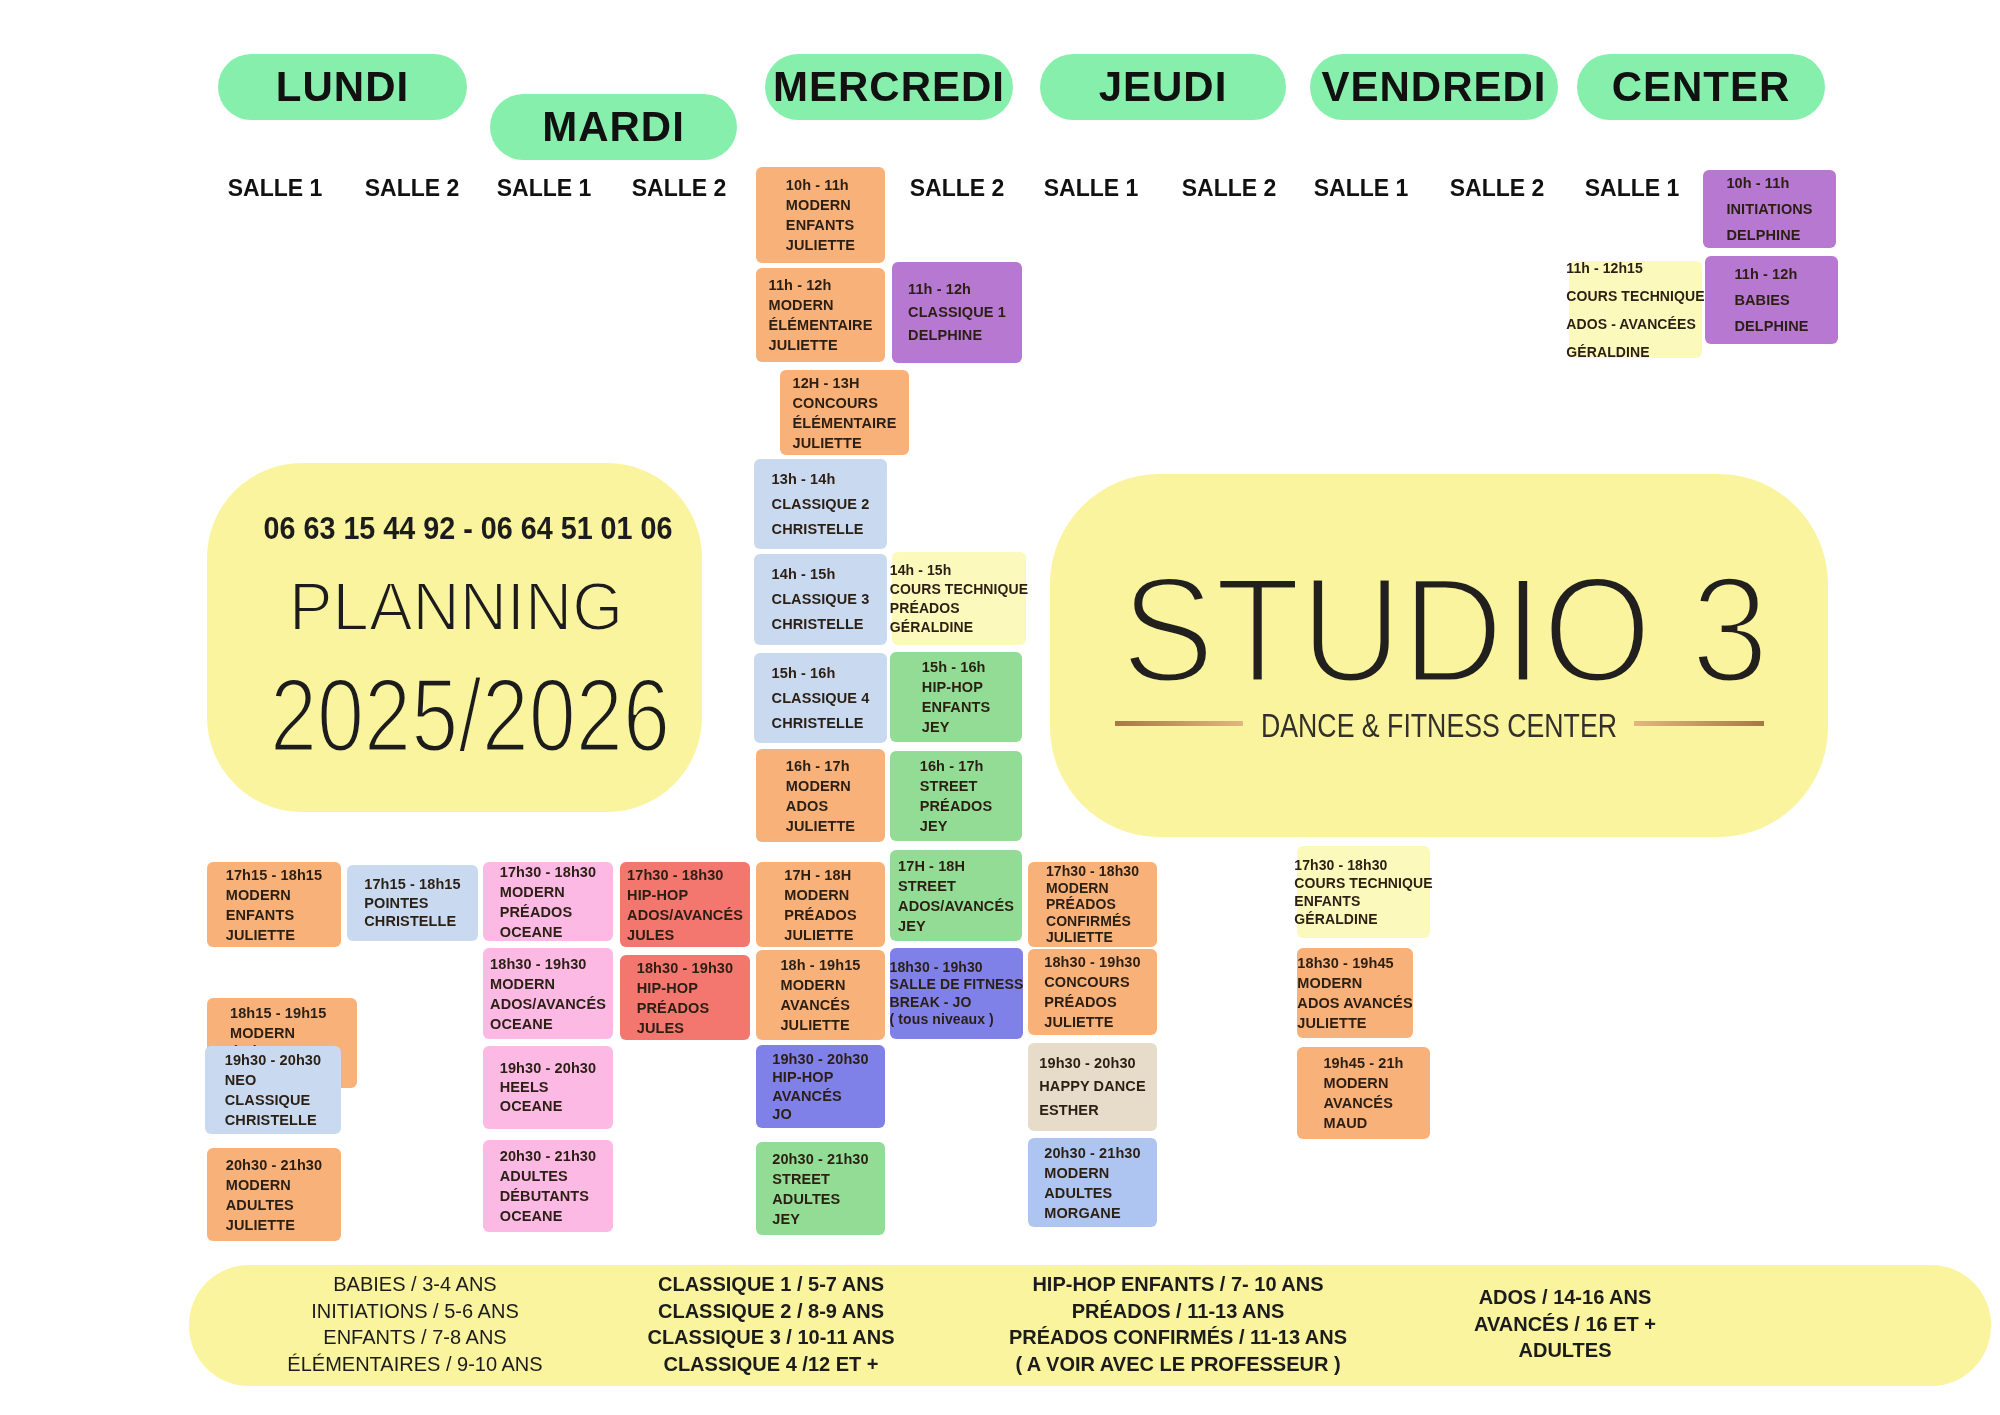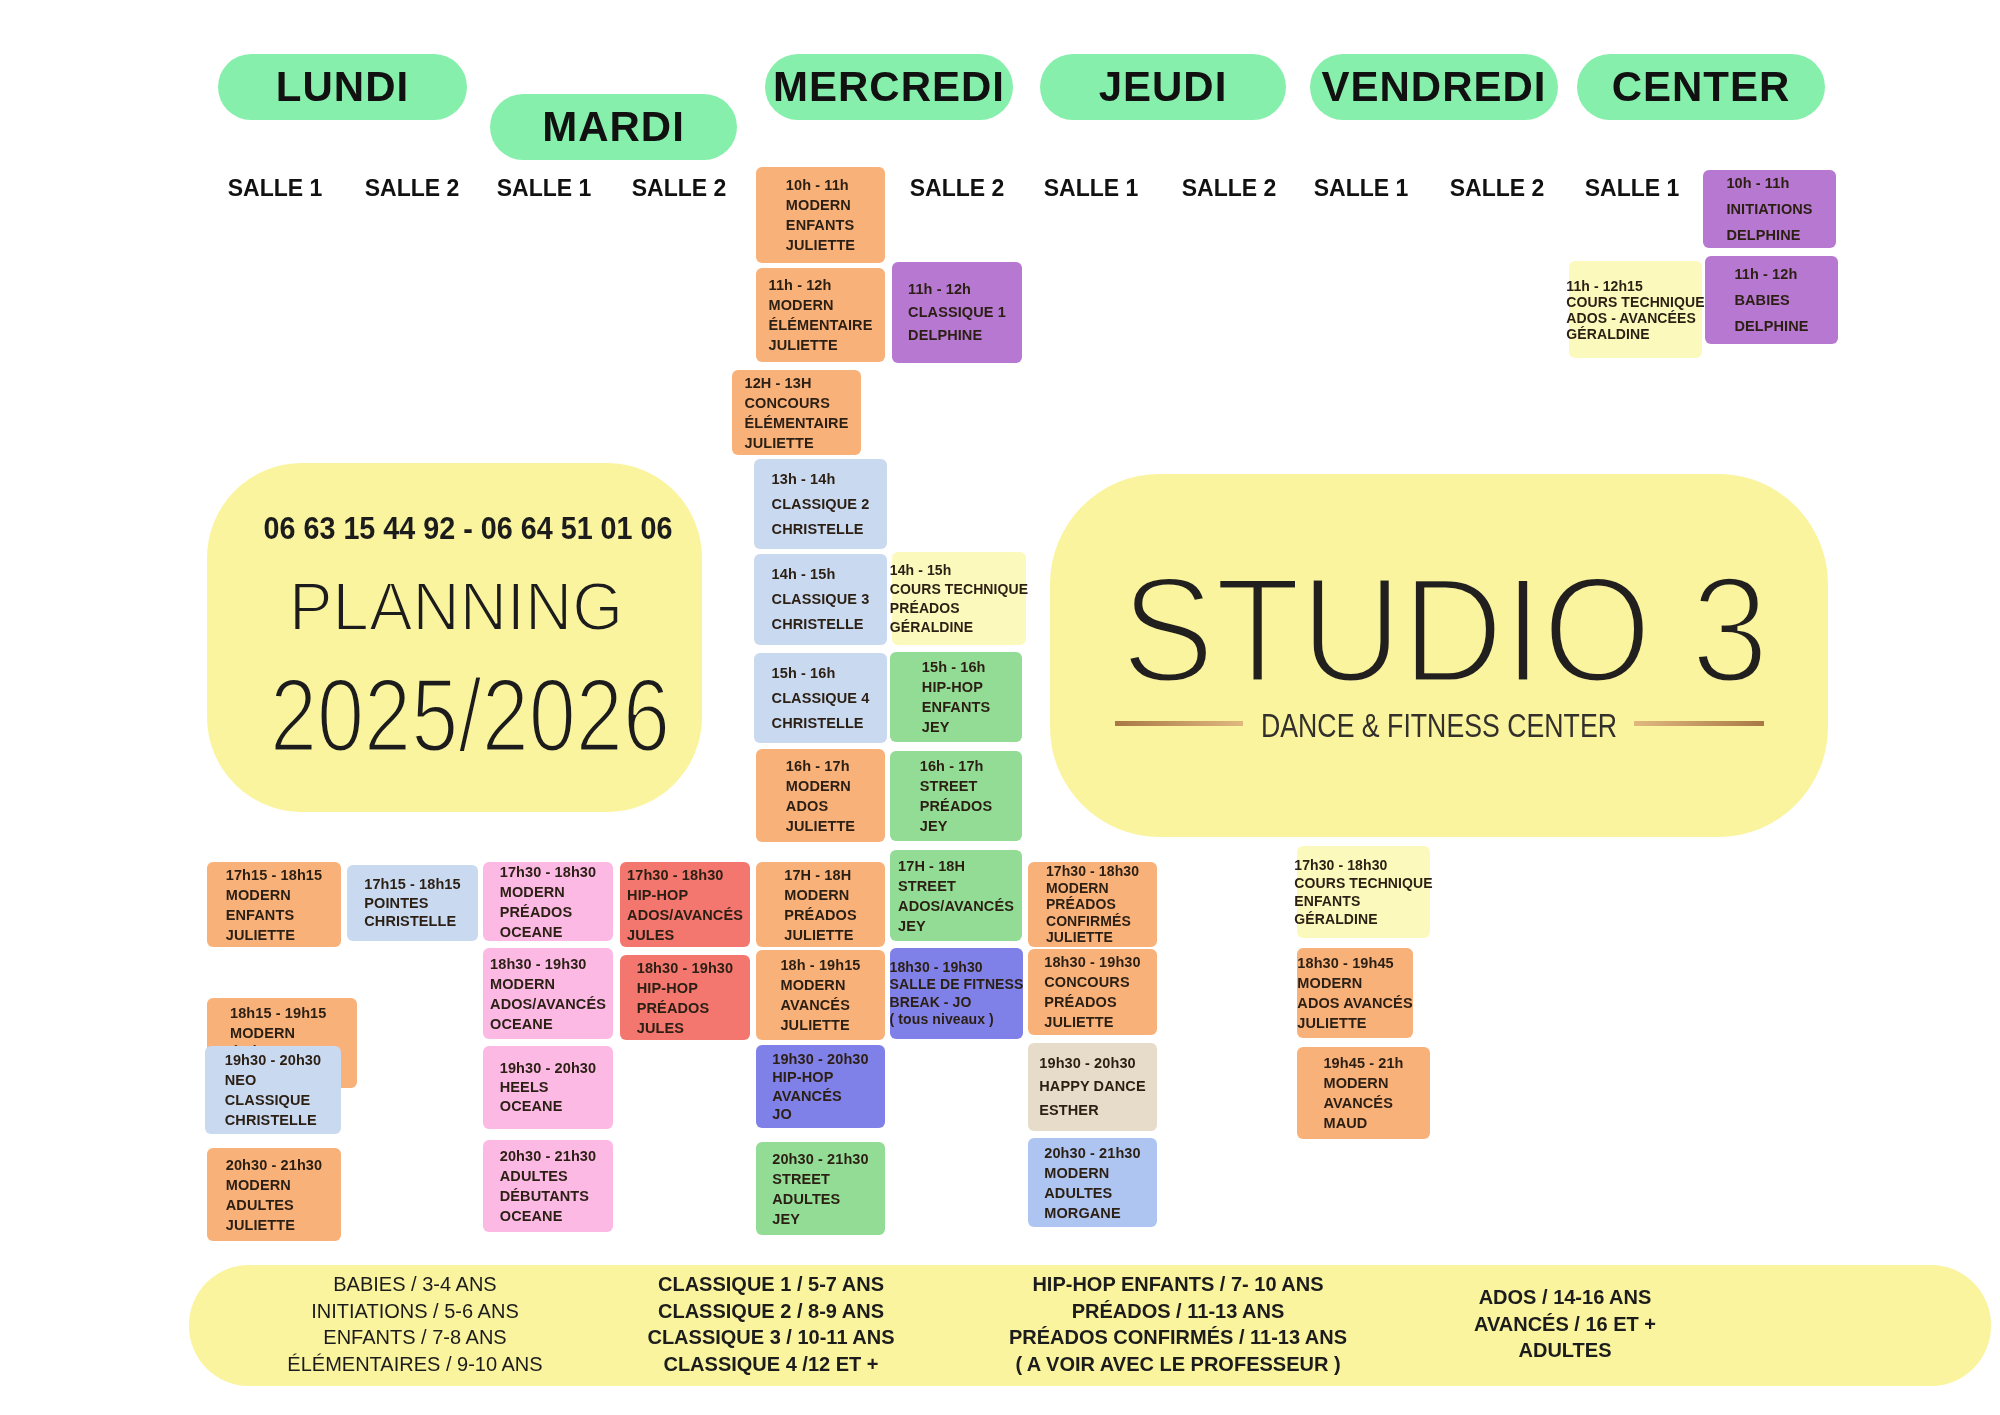--- a/index.html
+++ b/index.html
@@ -90,21 +90,21 @@
         <stop offset="0" stop-color="#e0b87f"></stop>
         <stop offset="1" stop-color="#a87844"></stop>
       </linearGradient>
   </defs>
 </svg>
 
 <div class="card orange" style="left:756px;top:167px;width:129px;height:96px;">10h - 11h<br>MODERN<br>ENFANTS<br>JULIETTE</div>
 
 <div class="card orange" style="left:756px;top:268px;width:129px;height:94px;">11h - 12h<br>MODERN<br>ÉLÉMENTAIRE<br>JULIETTE</div>
 
-<div class="card orange" style="left:732px;top:370px;width:129px;height:85px;">12H - 13H<br>CONCOURS<br>ÉLÉMENTAIRE<br>JULIETTE</div>
+<div class="card orange" style="left:780px;top:370px;width:129px;height:85px;">12H - 13H<br>CONCOURS<br>ÉLÉMENTAIRE<br>JULIETTE</div>
 
 <div class="card blue l3" style="left:754px;top:459px;width:133px;height:90px;">13h - 14h<br>CLASSIQUE 2<br>CHRISTELLE</div>
 
 <div class="card blue l3" style="left:754px;top:554px;width:133px;height:91px;">14h - 15h<br>CLASSIQUE 3<br>CHRISTELLE</div>
 
 <div class="card blue l3" style="left:754px;top:653px;width:133px;height:90px;">15h - 16h<br>CLASSIQUE 4<br>CHRISTELLE</div>
 
 <div class="card orange" style="left:756px;top:749px;width:129px;height:93px;">16h - 17h<br>MODERN<br>ADOS<br>JULIETTE</div>
 
 <div class="card orange" style="left:756px;top:862px;width:129px;height:85px;">17H - 18H<br>MODERN<br>PRÉADOS<br>JULIETTE</div>
@@ -156,21 +156,21 @@
 <div class="card beige l3" style="left:1028px;top:1043px;width:129px;height:88px;line-height:23.5px;">19h30 - 20h30<br>HAPPY DANCE<br>ESTHER</div>
 
 <div class="card peri" style="left:1028px;top:1138px;width:129px;height:89px;">20h30 - 21h30<br>MODERN<br>ADULTES<br>MORGANE</div>
 
 <div class="card ycard" style="left:1297px;top:846px;width:133px;height:92px;font-size:14px;line-height:18px;">17h30 - 18h30<br>COURS TECHNIQUE<br>ENFANTS<br>GÉRALDINE</div>
 
 <div class="card orange" style="left:1297px;top:948px;width:116px;height:90px;">18h30 - 19h45<br>MODERN<br>ADOS AVANCÉS<br>JULIETTE</div>
 
 <div class="card orange" style="left:1297px;top:1047px;width:133px;height:92px;">19h45 - 21h<br>MODERN<br>AVANCÉS<br>MAUD</div>
 
-<div class="card ycard" style="left:1569px;top:261px;width:133px;height:97px;font-size:14px;line-height:16px;">11h - 12h15<br>COURS TECHNIQUE<br>ADOS - AVANCÉES<br>GÉRALDINE</div>
+<div class="card ycard" style="left:1569px;top:261px;width:133px;height:97px;font-size:14px;line-height:28px;">11h - 12h15<br>COURS TECHNIQUE<br>ADOS - AVANCÉES<br>GÉRALDINE</div>
 
 <div class="card purple l3" style="left:1703px;top:170px;width:133px;height:78px;line-height:26px;">10h - 11h<br>INITIATIONS<br>DELPHINE</div>
 
 <div class="card purple l3" style="left:1705px;top:256px;width:133px;height:88px;line-height:26px;">11h - 12h<br>BABIES<br>DELPHINE</div>
 
 <div class="bigbox" style="left:189px;top:1265px;width:1802px;height:121px;border-radius:60px;"></div>
 
 <div style="position:absolute;left:240px;top:1271px;width:350px;text-align:center;font-weight:normal;font-size:20px;line-height:26.5px;color:#1c1c1c;">BABIES / 3-4 ANS<br>INITIATIONS / 5-6 ANS<br>ENFANTS / 7-8 ANS<br>ÉLÉMENTAIRES / 9-10 ANS</div>
 
 <div style="position:absolute;left:596px;top:1271px;width:350px;text-align:center;font-weight:bold;font-size:20px;line-height:26.5px;color:#1c1c1c;">CLASSIQUE 1 / 5-7 ANS<br>CLASSIQUE 2 / 8-9 ANS<br>CLASSIQUE 3 / 10-11 ANS<br>CLASSIQUE 4 /12 ET +</div>

